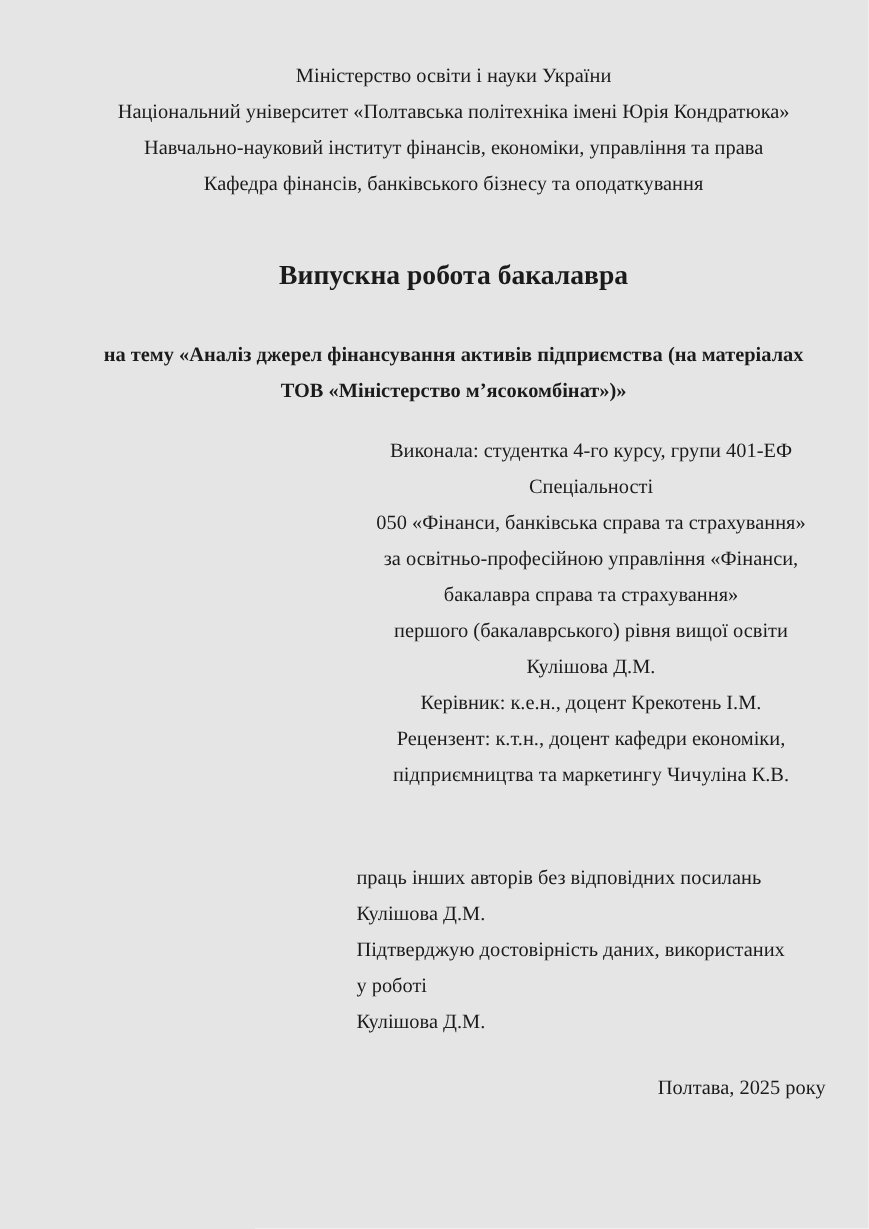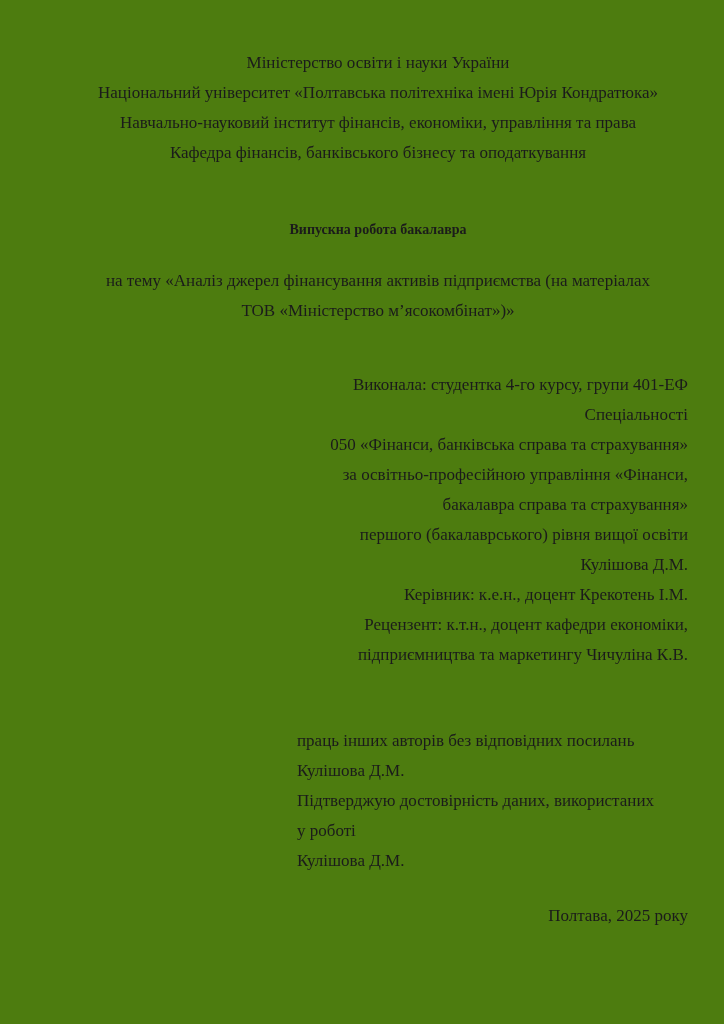--- a/index.html
+++ b/index.html
@@ -5,54 +5,54 @@
 <style>
   html, body {
     margin: 0;
     padding: 0;
     background: #ffffff;
   }
   .page {
     position: relative;
     width: 724px;
     height: 1024px;
-    background: #4d7c0f;
+    background: #e5e5e5;
     color: #1b1b1b;
     font-family: "Liberation Serif", "DejaVu Serif", serif;
     font-size: 17px;
     line-height: 30px;
     overflow: hidden;
     box-sizing: border-box;
   }
   .content {
     box-sizing: border-box;
     padding: 48px 36px 0 68px; 
   }
   .line {
     white-space: nowrap;
   }
   .header-block {
     text-align: center;
   }
   .doc-title {
     margin-top: 45px;
-    font-size: 14px;
+    font-size: 23px;
     line-height: 34px;
     font-weight: bold;
     text-align: center;
   }
   .topic-block {
-    margin-top: 19px;
-    font-weight: normal;
+    margin-top: 34px;
+    font-weight: bold;
     text-align: center;
   }
   .author-block {
-    margin-top: 44px;
+    margin-top: 20px;
     margin-left: 229px; 
-    text-align: right;
+    text-align: center;
   }
   .declaration-block {
     margin-top: 56px;
     margin-left: 229px;
     text-align: left;
   }
   .footer-line {
     margin-top: 25px;
     text-align: right;
   }

